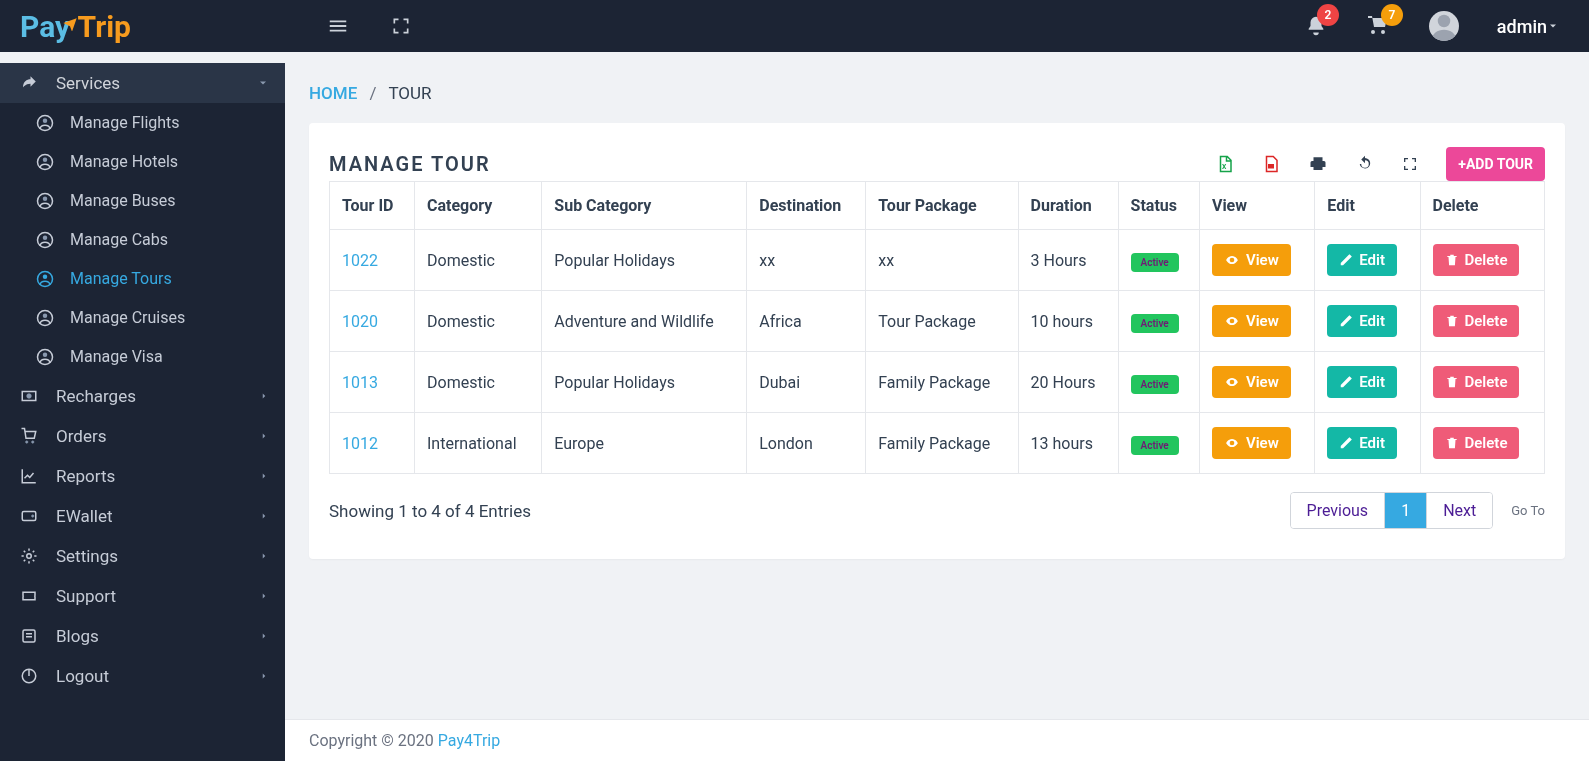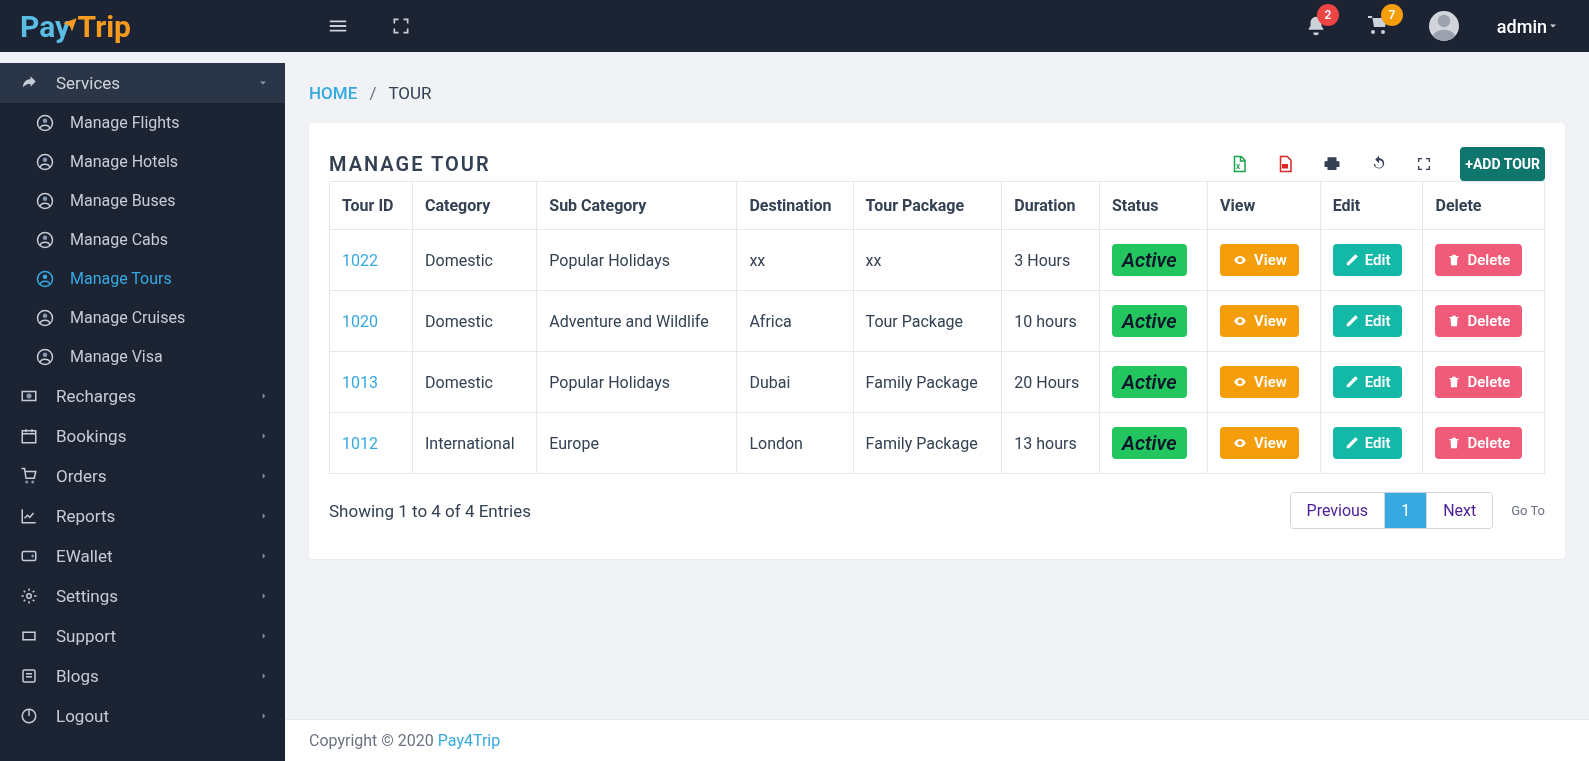--- a/index.html
+++ b/index.html
@@ -38,29 +38,29 @@
 
 .main{position:absolute; top:63px; left:285px; right:0; bottom:0; overflow:auto;}
 .breadcrumb{padding:20px 24px 8px; font-size:17px; color:#334152;}
 .breadcrumb a{color:#36a9e1; text-decoration:none; font-weight:500;}
 .breadcrumb .sep{margin:0 8px; color:#6b7280;}
 .card{background:#fff; margin:12px 24px 20px; border-radius:4px; padding:24px 20px 30px; box-shadow:0 1px 2px rgba(0,0,0,.04);}
 .card-head{display:flex; align-items:center; }
 .card-title{font-size:20px; letter-spacing:2px; color:#334152; font-weight:600;}
 .card-tools{margin-left:auto; display:flex; align-items:center; gap:28px;}
 .tool-icon svg{fill:#334152;}
-.add-btn{background:#0f766e; color:#fff; font-weight:700; font-size:14px; padding:9px 5px; border-radius:4px; border:none; cursor:pointer;}
+.add-btn{background:#ec4899; color:#fff; font-weight:700; font-size:14px; padding:9px 12px; border-radius:4px; border:none; cursor:pointer;}
 
 table{width:100%; border-collapse:collapse; font-size:16px;}
 th,td{border:1px solid #e5e7eb; padding:14px 12px; text-align:left; color:#334152;}
 th{font-weight:700;}
 td .link{color:#36a9e1; cursor:pointer;}
 .btn{display:inline-flex; align-items:center; gap:6px; color:#fff; border:none; padding:7px 12px; border-radius:4px; font-size:15px; font-weight:600; cursor:pointer;}
 .btn svg{fill:#fff;}
-.badge-active{background:#22c55e; color:#0f172a; padding:4px 10px; border-radius:4px; font-size:20px; font-weight:600;font-style:italic;}
+.badge-active{background:#22c55e; color:#701a75; padding:4px 10px; border-radius:4px; font-size:10px; font-weight:600;}
 .btn-orange{background:#f59e0b;}
 .btn-teal{background:#14b8a6;}
 .btn-red{background:#ef5b78;}
 
 .table-foot{display:flex; align-items:center; margin-top:18px;}
 .showing{font-size:17px; color:#334152;}
 .pager{margin-left:auto; display:flex; align-items:center; gap:18px;}
 .pg-group{display:flex; border:1px solid #d1d5db; border-radius:4px; overflow:hidden;}
 .pg{padding:8px 16px; font-size:16px; color:#334152; background:#fff; cursor:pointer; border:none;}
 .pg + .pg{border-left:1px solid #d1d5db;}
@@ -220,34 +220,20 @@
     </ul>
   <ul class="menu" id="other-menu">
       <li class="menu-item">
         <span class="mi-icon">
           <svg width="18" height="18" viewBox="0 0 24 24" fill="#8a99af" stroke="#8a99af">
             <path d="M3 6h18v12H3z" fill="none" stroke="currentColor" stroke-width="2"></path>
             <circle cx="12" cy="12" r="3"></circle>
           </svg>
         </span>
         <span>Recharges</span>
-        <span class="chev">
-          <svg width="10" height="10" viewBox="0 0 24 24" fill="#8a99af">
-            <path d="M9 6l6 6-6 6z"></path>
-          </svg>
-        </span>
-      </li>
-      <li class="menu-item">
-        <span class="mi-icon">
-          <svg width="18" height="18" viewBox="0 0 24 24" fill="#8a99af" stroke="#8a99af">
-            <rect x="3" y="5" width="18" height="16" fill="none" stroke="currentColor" stroke-width="2"></rect>
-            <path d="M3 9h18M8 3v4M16 3v4" stroke="currentColor" stroke-width="2"></path>
-          </svg>
-        </span>
-        <span>Bookings</span>
         <span class="chev">
           <svg width="10" height="10" viewBox="0 0 24 24" fill="#8a99af">
             <path d="M9 6l6 6-6 6z"></path>
           </svg>
         </span>
       </li>
       <li class="menu-item">
         <span class="mi-icon">
           <svg width="18" height="18" viewBox="0 0 24 24" fill="#8a99af" stroke="#8a99af">
             <path d="M6 6h15l-2 9H8L6 2H2" fill="none" stroke="currentColor" stroke-width="2"></path>

